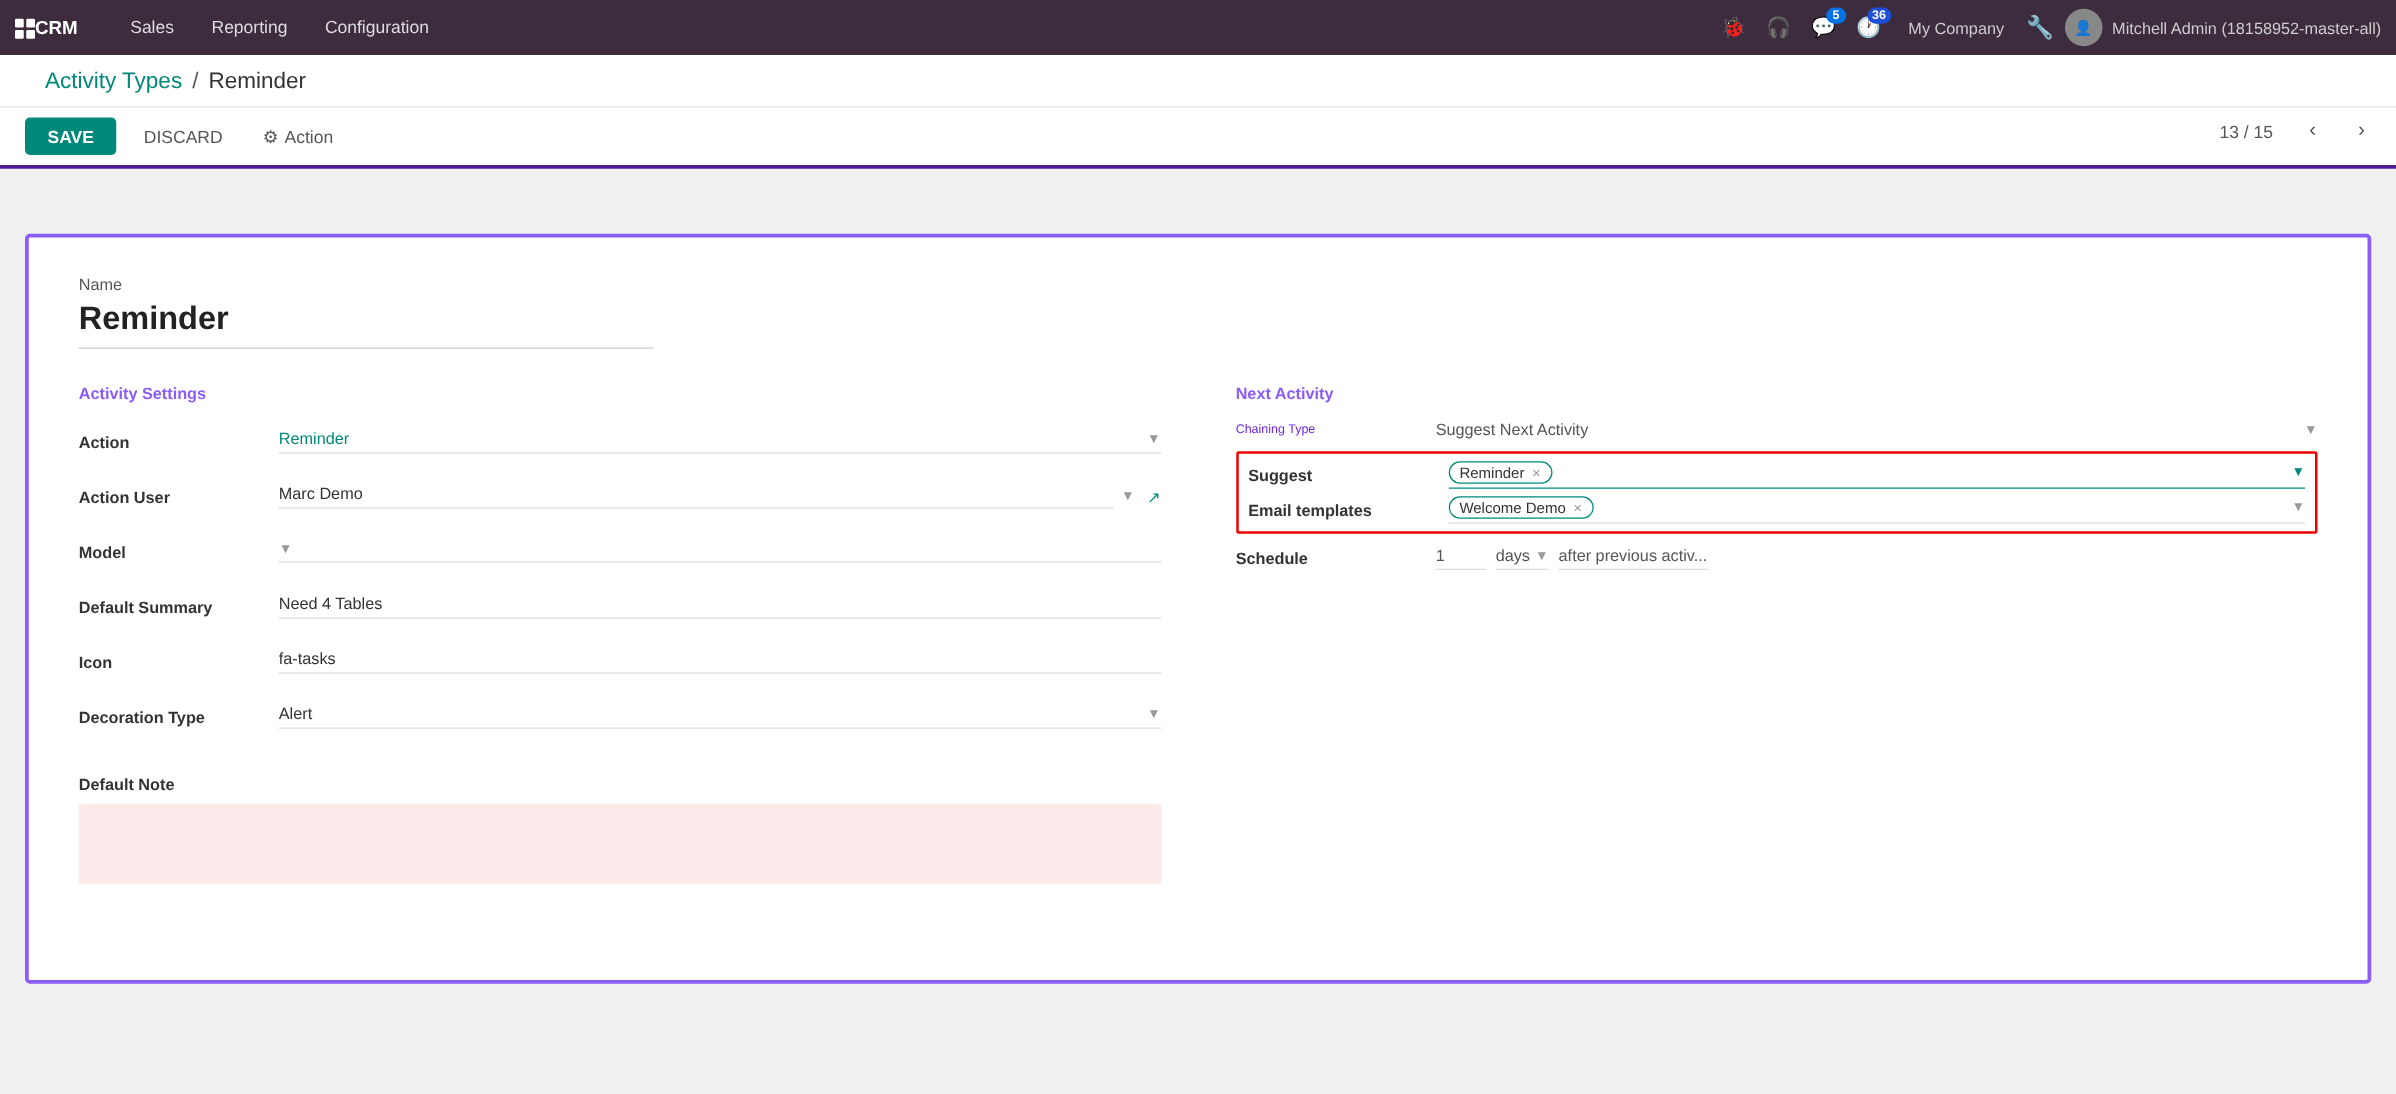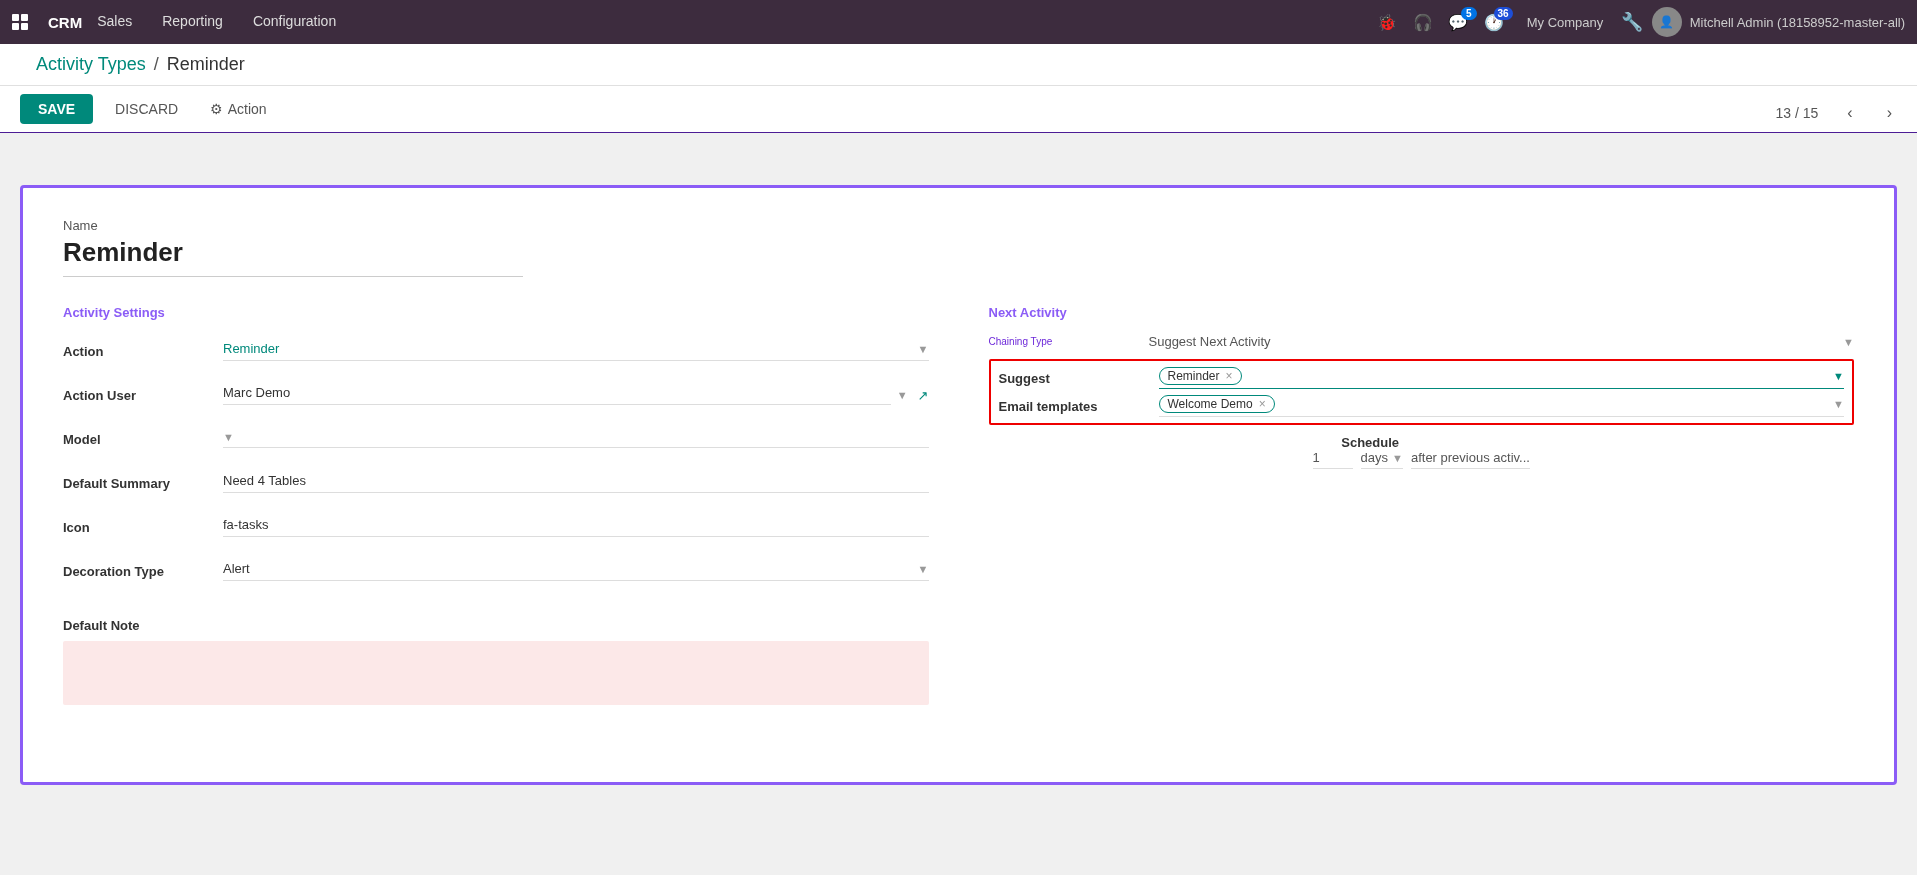--- a/index.html
+++ b/index.html
@@ -9,21 +9,21 @@
     .topnav {
       background: #3d2c3e;
       color: #fff;
       display: flex;
       align-items: center;
       height: 44px;
       padding: 0 12px;
       gap: 0;
     }
     .topnav-logo {
-      display: flex; align-items: flex-start; gap: 20px; margin-right: 1px;
+      display: flex; align-items: flex-end; gap: 0; margin-right: 28px;
       cursor: pointer;
     }
     .topnav-logo-grid {
       display: grid; grid-template-columns: 1fr 1fr; gap: 2px; width: 16px; height: 16px;
     }
     .topnav-logo-grid span {
       background: #fff; border-radius: 1px;
     }
     .topnav-app {
       font-weight: 700; font-size: 15px; color: #fff;
@@ -78,22 +78,22 @@
       color: #555; font-size: 18px; margin: 0 8px;
     }
     .breadcrumb-current {
       color: #333; font-size: 18px; font-weight: 500;
     }
 
     
     .toolbar {
       background: #fff;
       padding: 8px 20px;
-      display: flex; align-items: flex-end; gap: 12px;
-      border-bottom: 1px solid #4c1d95;
+      display: flex; align-items: flex-start; gap: 12px;
+      border-bottom: 3px solid #4c1d95;
     }
     .btn-save {
       background: #00897b; color: #fff; border: none; padding: 7px 18px;
       border-radius: 4px; font-size: 14px; font-weight: 600; cursor: pointer;
     }
     .btn-discard {
       background: transparent; color: #555; border: none; padding: 7px 10px;
       font-size: 14px; cursor: pointer; font-weight: 500;
     }
     .btn-action {
@@ -207,21 +207,21 @@
     .email-label {
       font-weight: 600; color: #333; font-size: 13px; min-width: 160px; flex-shrink: 0;
     }
     .email-tag-input {
       display: flex; align-items: center; gap: 6px; flex: 1;
       border-bottom: 1px solid #ddd; padding-bottom: 3px;
     }
     .email-arrow { color: #999; margin-left: auto; font-size: 11px; }
 
     .schedule-row {
-      display: flex; align-items: center; margin-top: 10px; flex-direction: column;
+      display: flex; align-items: center; margin-top: 10px;
     }
     .schedule-label {
       font-weight: 600; color: #333; font-size: 13px; min-width: 160px; flex-shrink: 0;
     }
     .schedule-value {
       display: flex; align-items: center; gap: 8px; font-size: 13px; color: #555;
     }
     .schedule-num {
       border-bottom: 1px solid #ddd; padding-bottom: 3px; min-width: 40px; text-align: left;
     }

